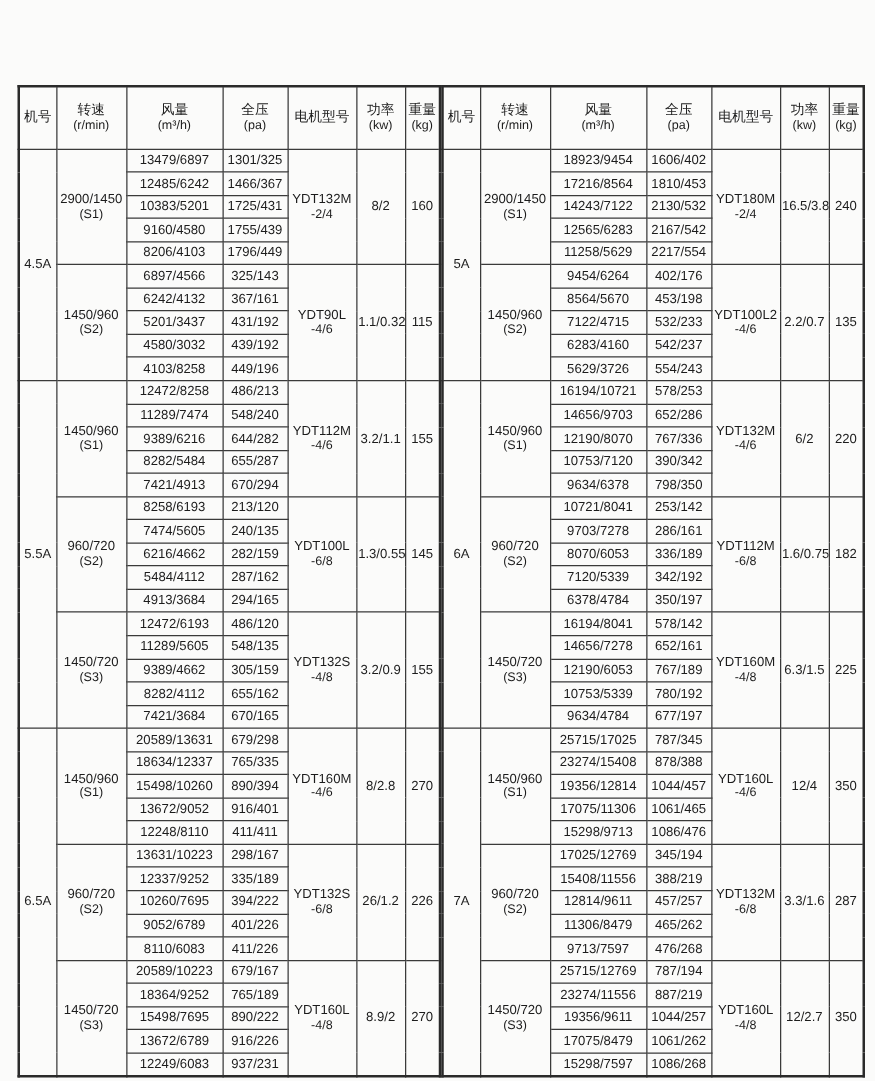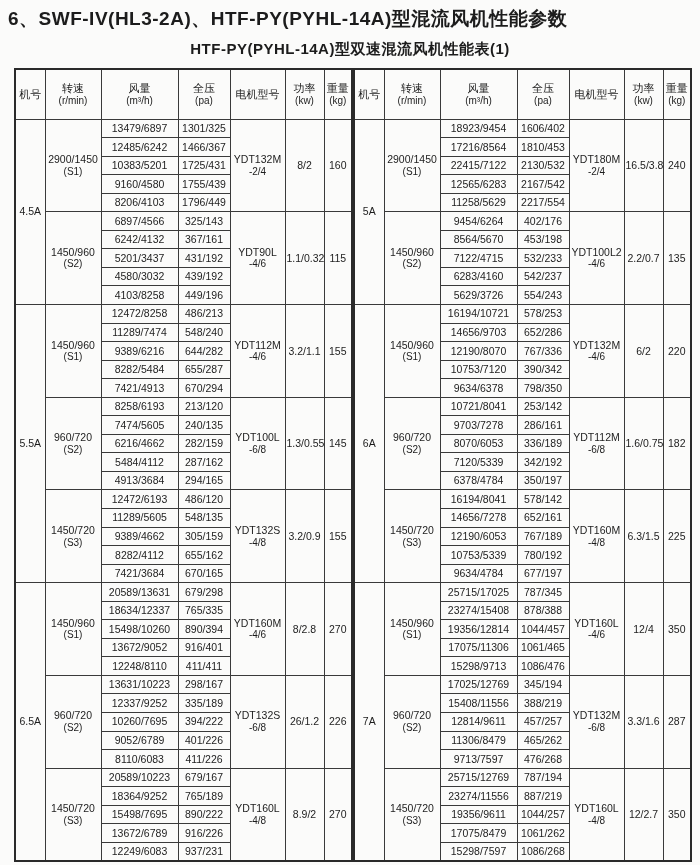--- a/index.html
+++ b/index.html
@@ -53,22 +53,20 @@
   .c3 { width: 52px; }
   .c4 { width: 55px; }
   .c5 { width: 39px; }
   .c6 { width: 28px; }
   .sub { font-size: 10px; }
 </style>
 </head>
 <body>
 
 <div class="page">
-  <div class="title">6、SWF-IV(HL3-2A)、HTF-PY(PYHL-14A)型混流风机性能参数</div>
-  <div class="subtitle">HTF-PY(PYHL-14A)型双速混流风机性能表(1)</div>
   <div class="tables">
     <table class="perf">
         <thead>
           <tr>
             <th class="c0">
               <div>机号</div>
             </th>
             <th class="c1">
               <div>转速</div>
               <div class="sub">(r/min)</div>
@@ -598,21 +596,21 @@
           <tr>
             <td class="c2">
               <div>17216/8564</div>
             </td>
             <td class="c3">
               <div>1810/453</div>
             </td>
           </tr>
           <tr>
             <td class="c2">
-              <div>22415/7122</div>
+              <div>14243/7122</div>
             </td>
             <td class="c3">
               <div>2130/532</div>
             </td>
           </tr>
           <tr>
             <td class="c2">
               <div>12565/6283</div>
             </td>
             <td class="c3">

